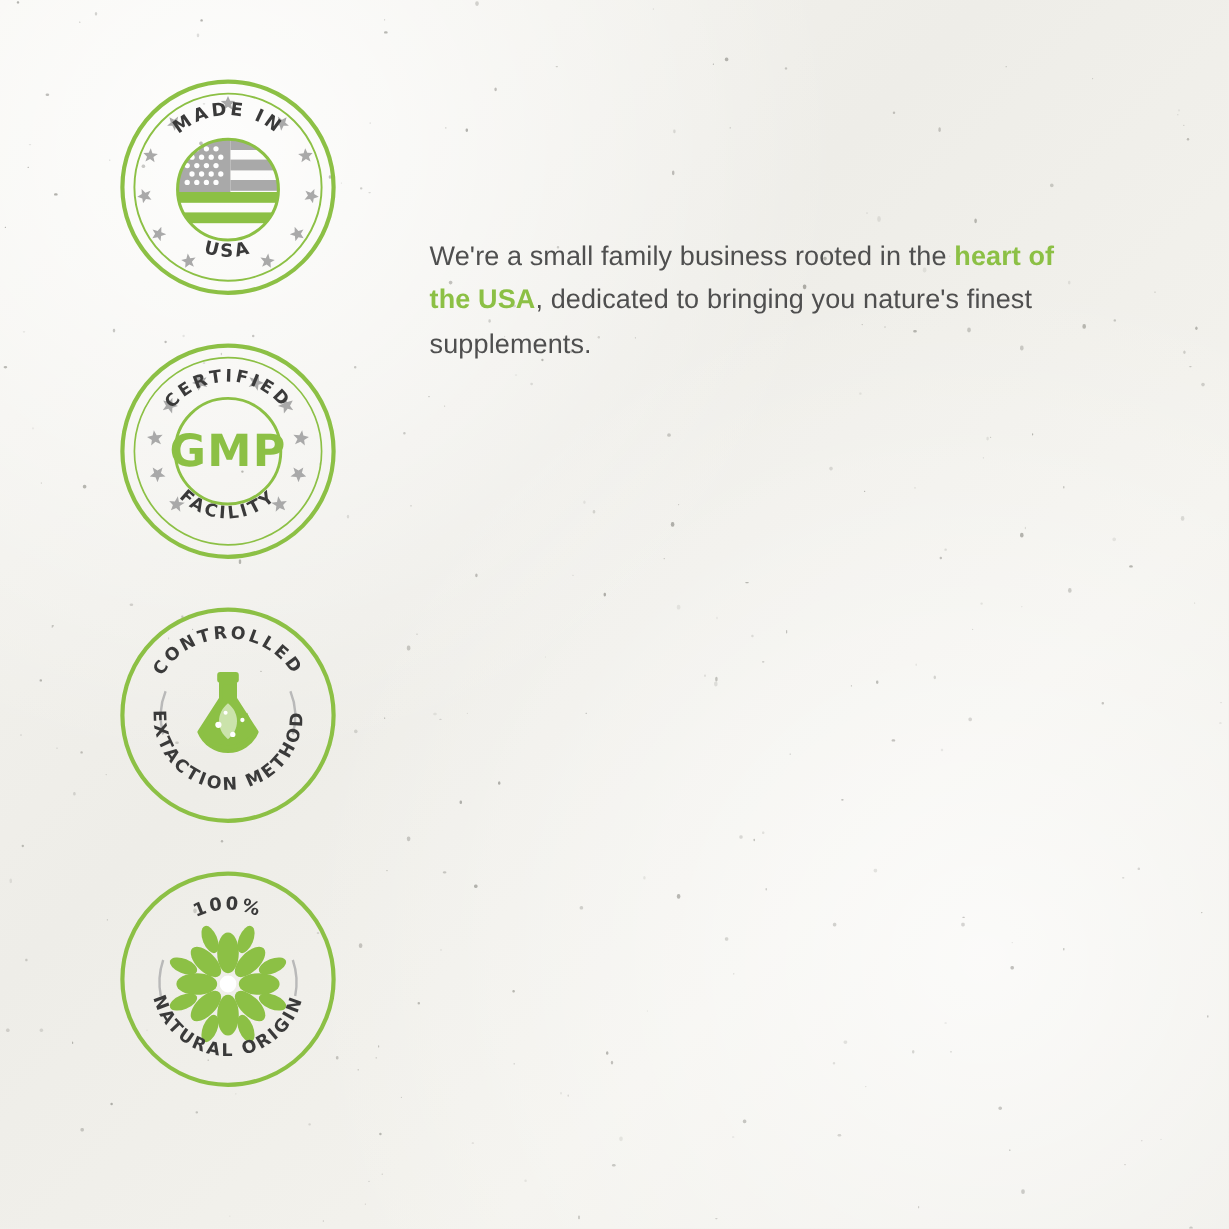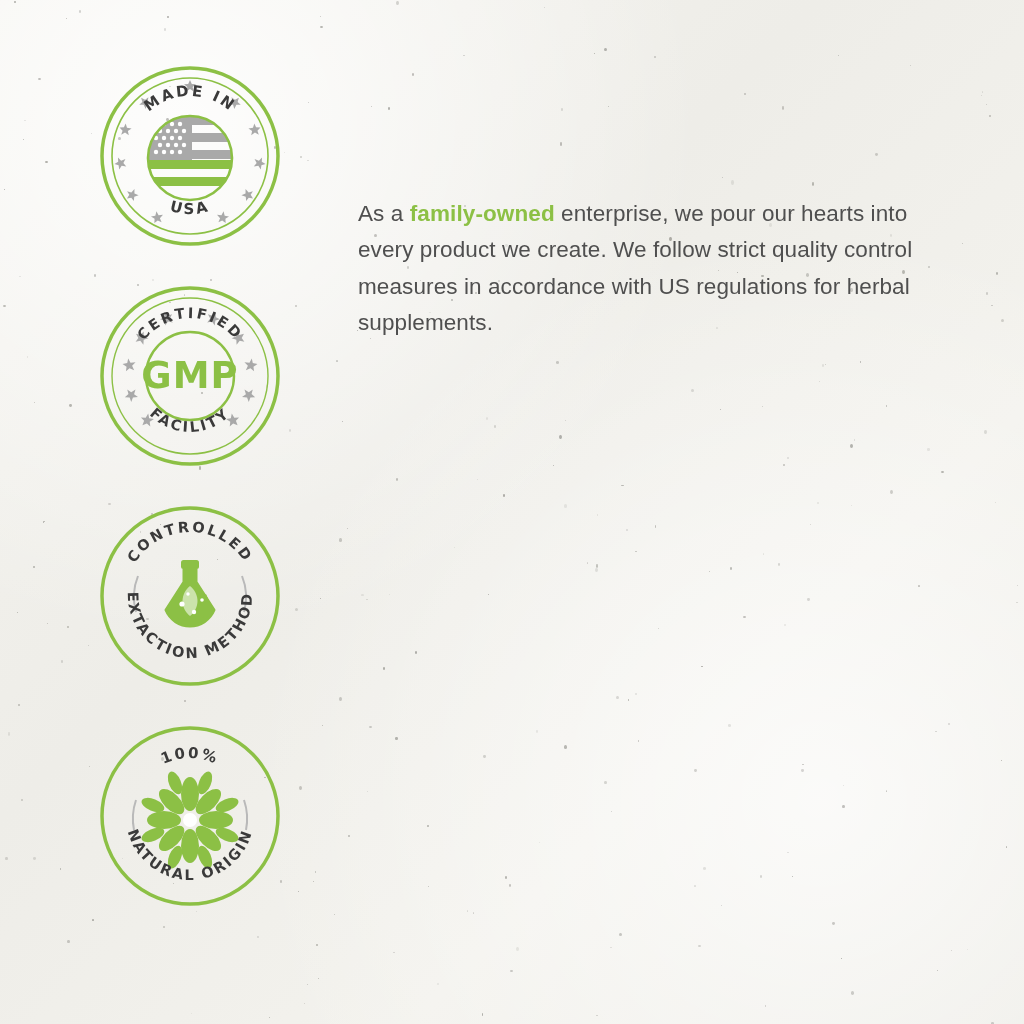--- a/index.html
+++ b/index.html
@@ -595,19 +595,19 @@
           <textPath href="#arcBot4" startOffset="50%" text-anchor="middle">NATURAL ORIGIN</textPath>
         </text>
       </svg>
 
     </div>
 
   </div>
 
   <div class="content">
 
-
     <p class="para">
-      <span>As a </span><span class="hl">family-owned</span><span> enterprise, we pour our hearts into every product we create. We follow strict quality control measures in accordance with US regulations for herbal supplements.</span>
+      <span>We're a small family business rooted in the </span><span class="hl">heart of the USA</span><span>, dedicated to bringing you nature's finest supplements.</span>
     </p>
+
   </div>
 
 </div>
 
 </body></html>

